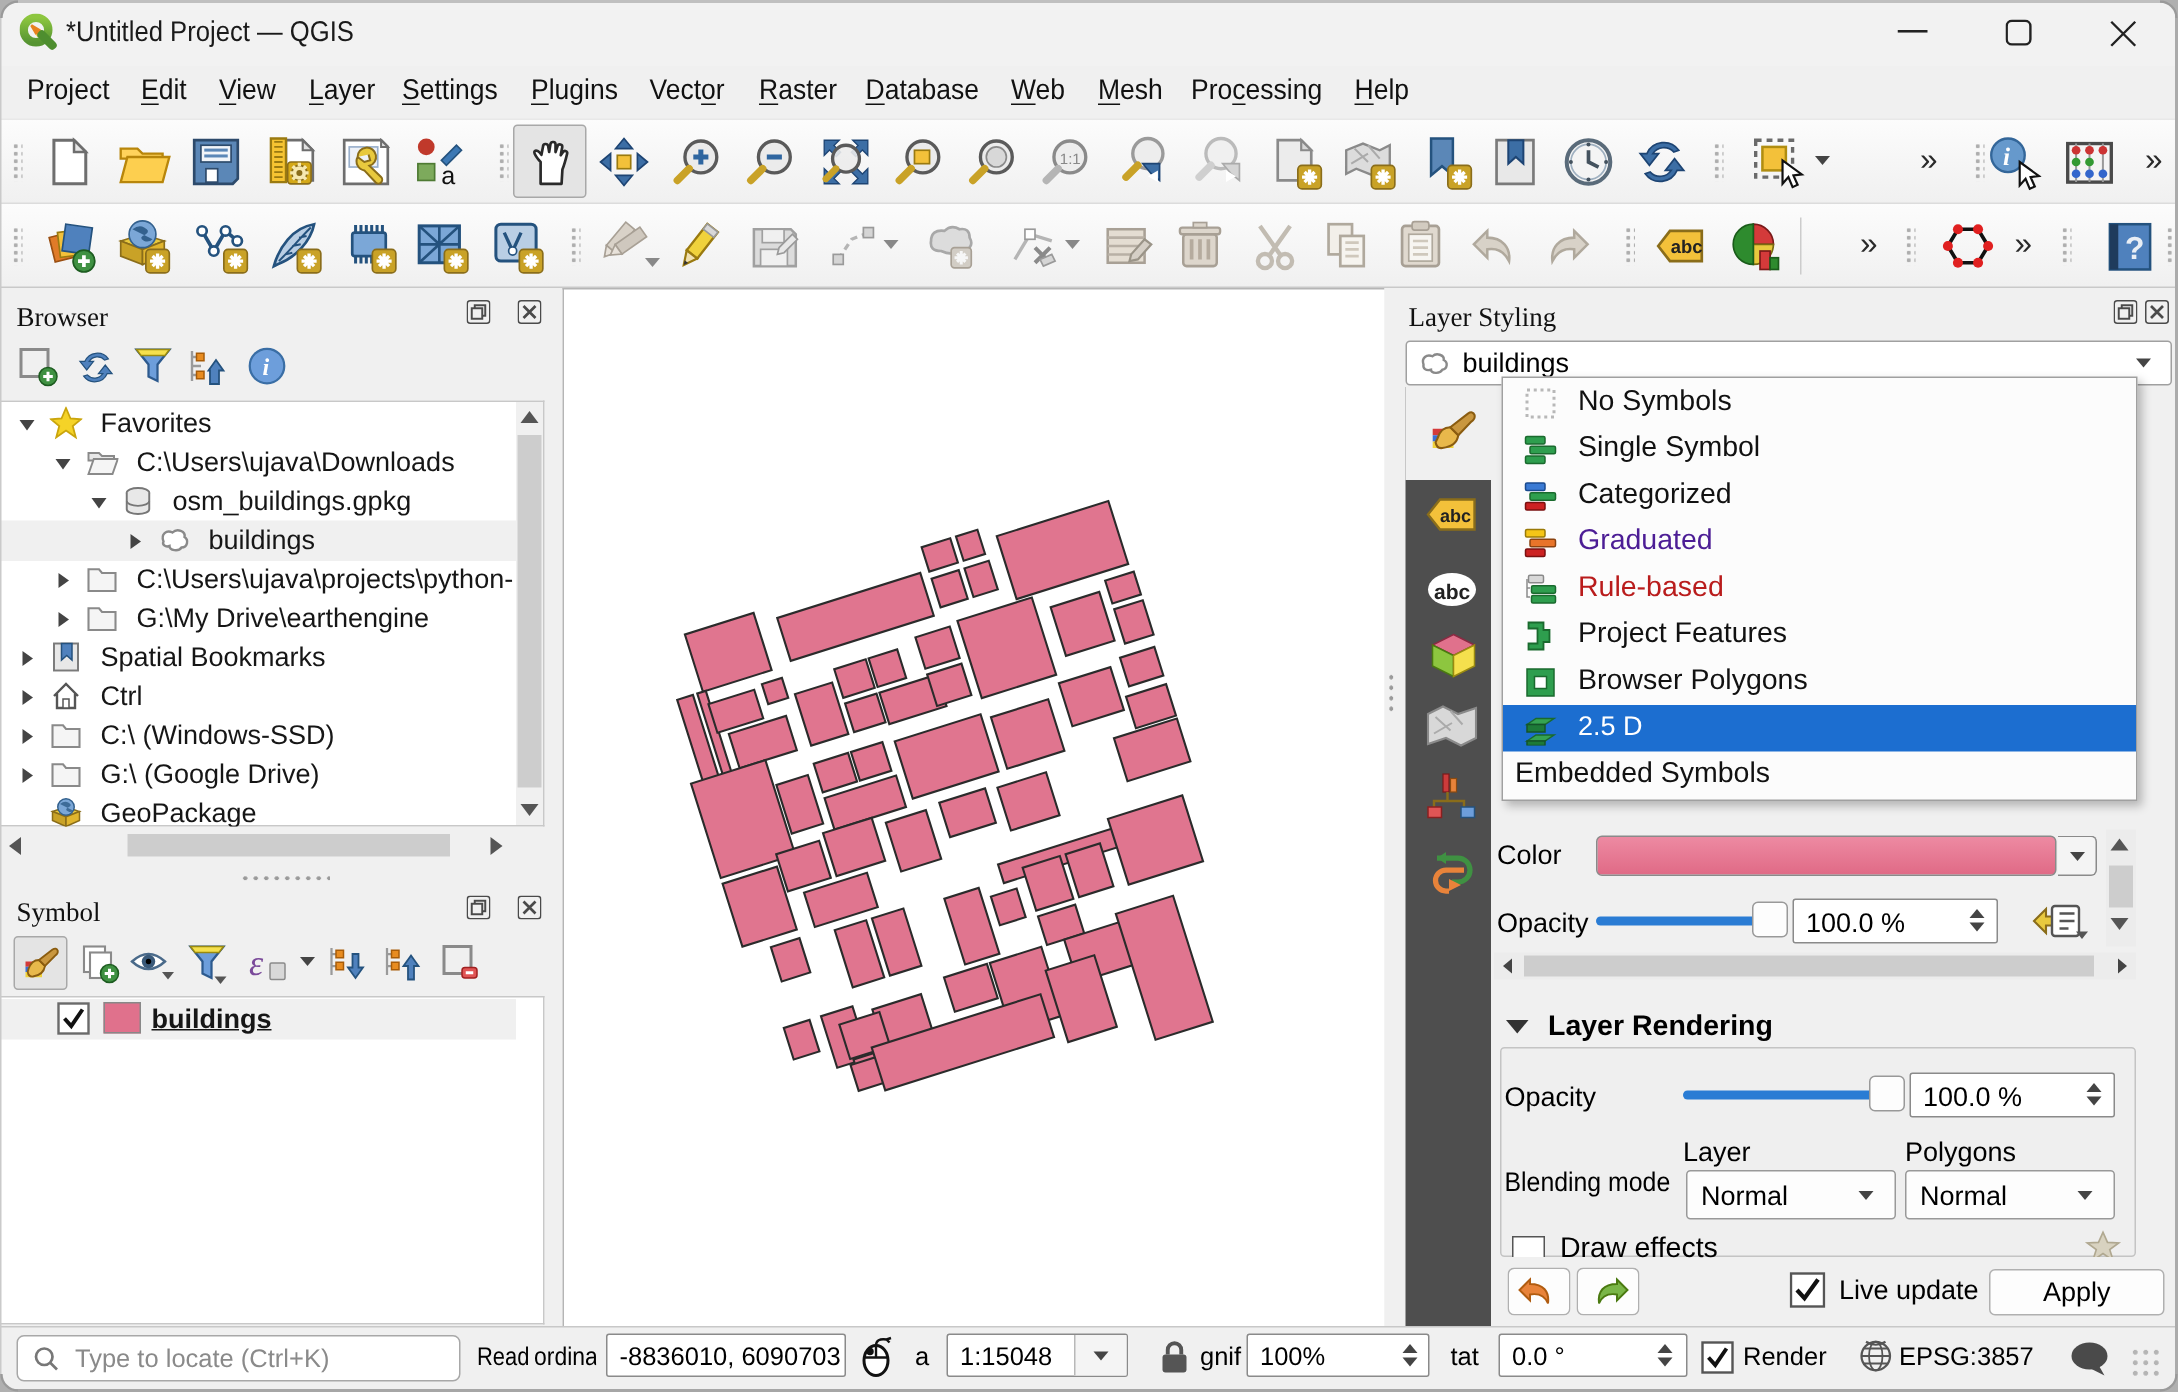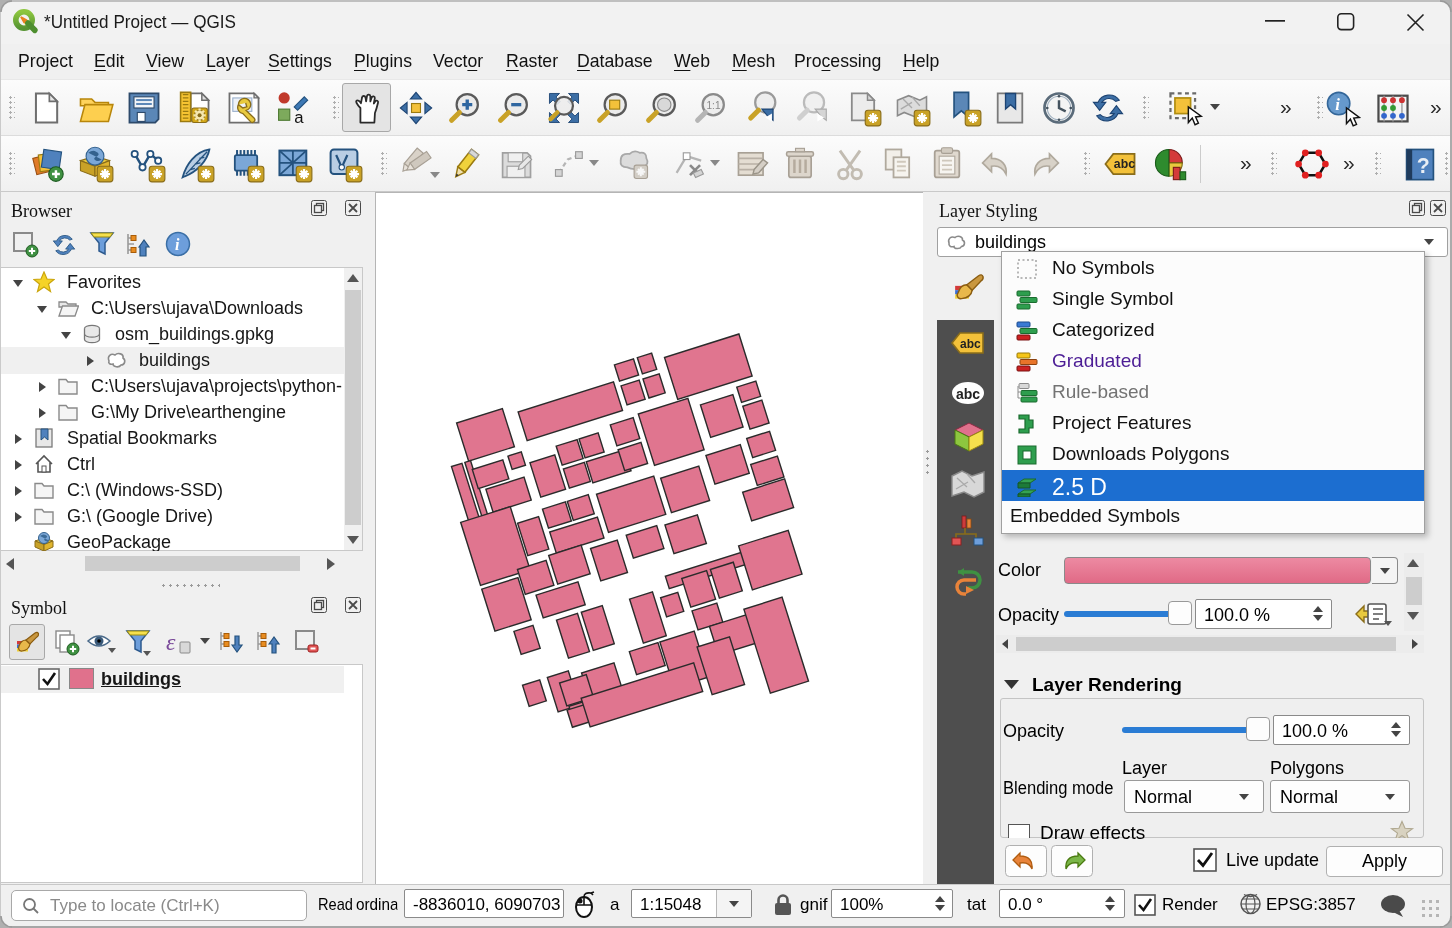--- a/index.html
+++ b/index.html
@@ -845,37 +845,37 @@
   </svg>
 <div class="abs" style="left:1052px;top:350px;font-size:19px;color:#4c1d95">Graduated</div>
 <svg class="abs" style="left:1016px;top:382px" width="22" height="22" viewBox="0 0 22 22">
     <g>
       <rect x="3" y="1.5" width="10" height="5" rx="1" fill="#d8d8d8" stroke="#8a8a8a"></rect>
       <path d="M2 4 v12 h2 M2 10 h2" stroke="#8a8a8a" fill="none"></path>
       <rect x="5" y="8.5" width="16" height="5" rx="1" fill="#2e9e4e" stroke="#1a6a2e"></rect>
       <rect x="5" y="15" width="16" height="5" rx="1" fill="#2e9e4e" stroke="#1a6a2e"></rect>
     </g>
   </svg>
-<div class="abs" style="left:1052px;top:381px;font-size:19px;color:#737373">Rule-based</div>
+<div class="abs" style="left:1052px;top:381px;font-size:19px;color:#b91c1c">Rule-based</div>
 <svg class="abs" style="left:1016px;top:413px" width="22" height="22" viewBox="0 0 22 22">
     <path d="M3 2 h10 v5 h4 v8 h-4 v5 H3 v-4 h6 v-10 h-6 z" fill="#2e9e4e" stroke="#1a6a2e" stroke-width="1.2"></path>
   </svg>
 <div class="abs" style="left:1052px;top:412px;font-size:19px;color:#111">Project Features</div>
 <svg class="abs" style="left:1016px;top:444px" width="22" height="22" viewBox="0 0 22 22">
     <rect x="2" y="2" width="18" height="18" fill="#2e9e4e" stroke="#1a6a2e"></rect>
     <rect x="7" y="7" width="8" height="8" fill="#fff" stroke="#1a6a2e"></rect>
   </svg>
-<div class="abs" style="left:1052px;top:443px;font-size:19px;color:#111">Downloads Polygons</div>
+<div class="abs" style="left:1052px;top:443px;font-size:19px;color:#111">Browser Polygons</div>
 <svg class="abs" style="left:1016px;top:475px" width="22" height="22" viewBox="0 0 22 22">
     <path d="M2 8 L8 4 H20 L14 8 z" fill="#35a352" stroke="#1a6a2e"></path>
     <path d="M2 8 h12 v5 H2 z" fill="#1d7a38" stroke="#14542a"></path>
     <path d="M2 16 L8 12 H20 L14 16 z" fill="#35a352" stroke="#1a6a2e" transform="translate(0,3)"></path>
     <path d="M2 16 h12 v3 H2 z" fill="#1d7a38" stroke="#14542a" transform="translate(0,3)"></path>
   </svg>
-<div class="abs" style="left:1052px;top:474px;font-size:23px;color:#fff">2.5 D</div>
+<div class="abs" style="left:1052px;top:474px;font-size:18px;color:#fff">2.5 D</div>
 <div class="abs" style="left:1010px;top:505px;font-size:19px;color:#111">Embedded Symbols</div>
 <div class="abs" id="statusbar"></div>
 <div class="sbox" style="left:11px;top:890px;width:296px;height:31px;border-radius:5px;border-color:#a8a8a8"></div>
 <svg class="abs" style="left:22px;top:897px" width="18" height="18" viewBox="0 0 18 18">
     <circle cx="7.5" cy="7.5" r="5.5" fill="none" stroke="#777" stroke-width="1.8"></circle>
     <path d="M11.5 11.5 L16 16" stroke="#777" stroke-width="1.8"></path>
   </svg>
 <div class="abs" style="left:50px;top:896px;font-size:17px;color:#8a8a8a">Type to locate (Ctrl+K)</div>
 <div class="abs" style="left:318px;top:895px;font-size:17px;transform:scaleX(0.86);transform-origin:left center">Read</div>
 <div class="abs" style="left:356px;top:895px;font-size:17px;transform:scaleX(0.9);transform-origin:left center;width:46px;overflow:hidden">ordina</div>

